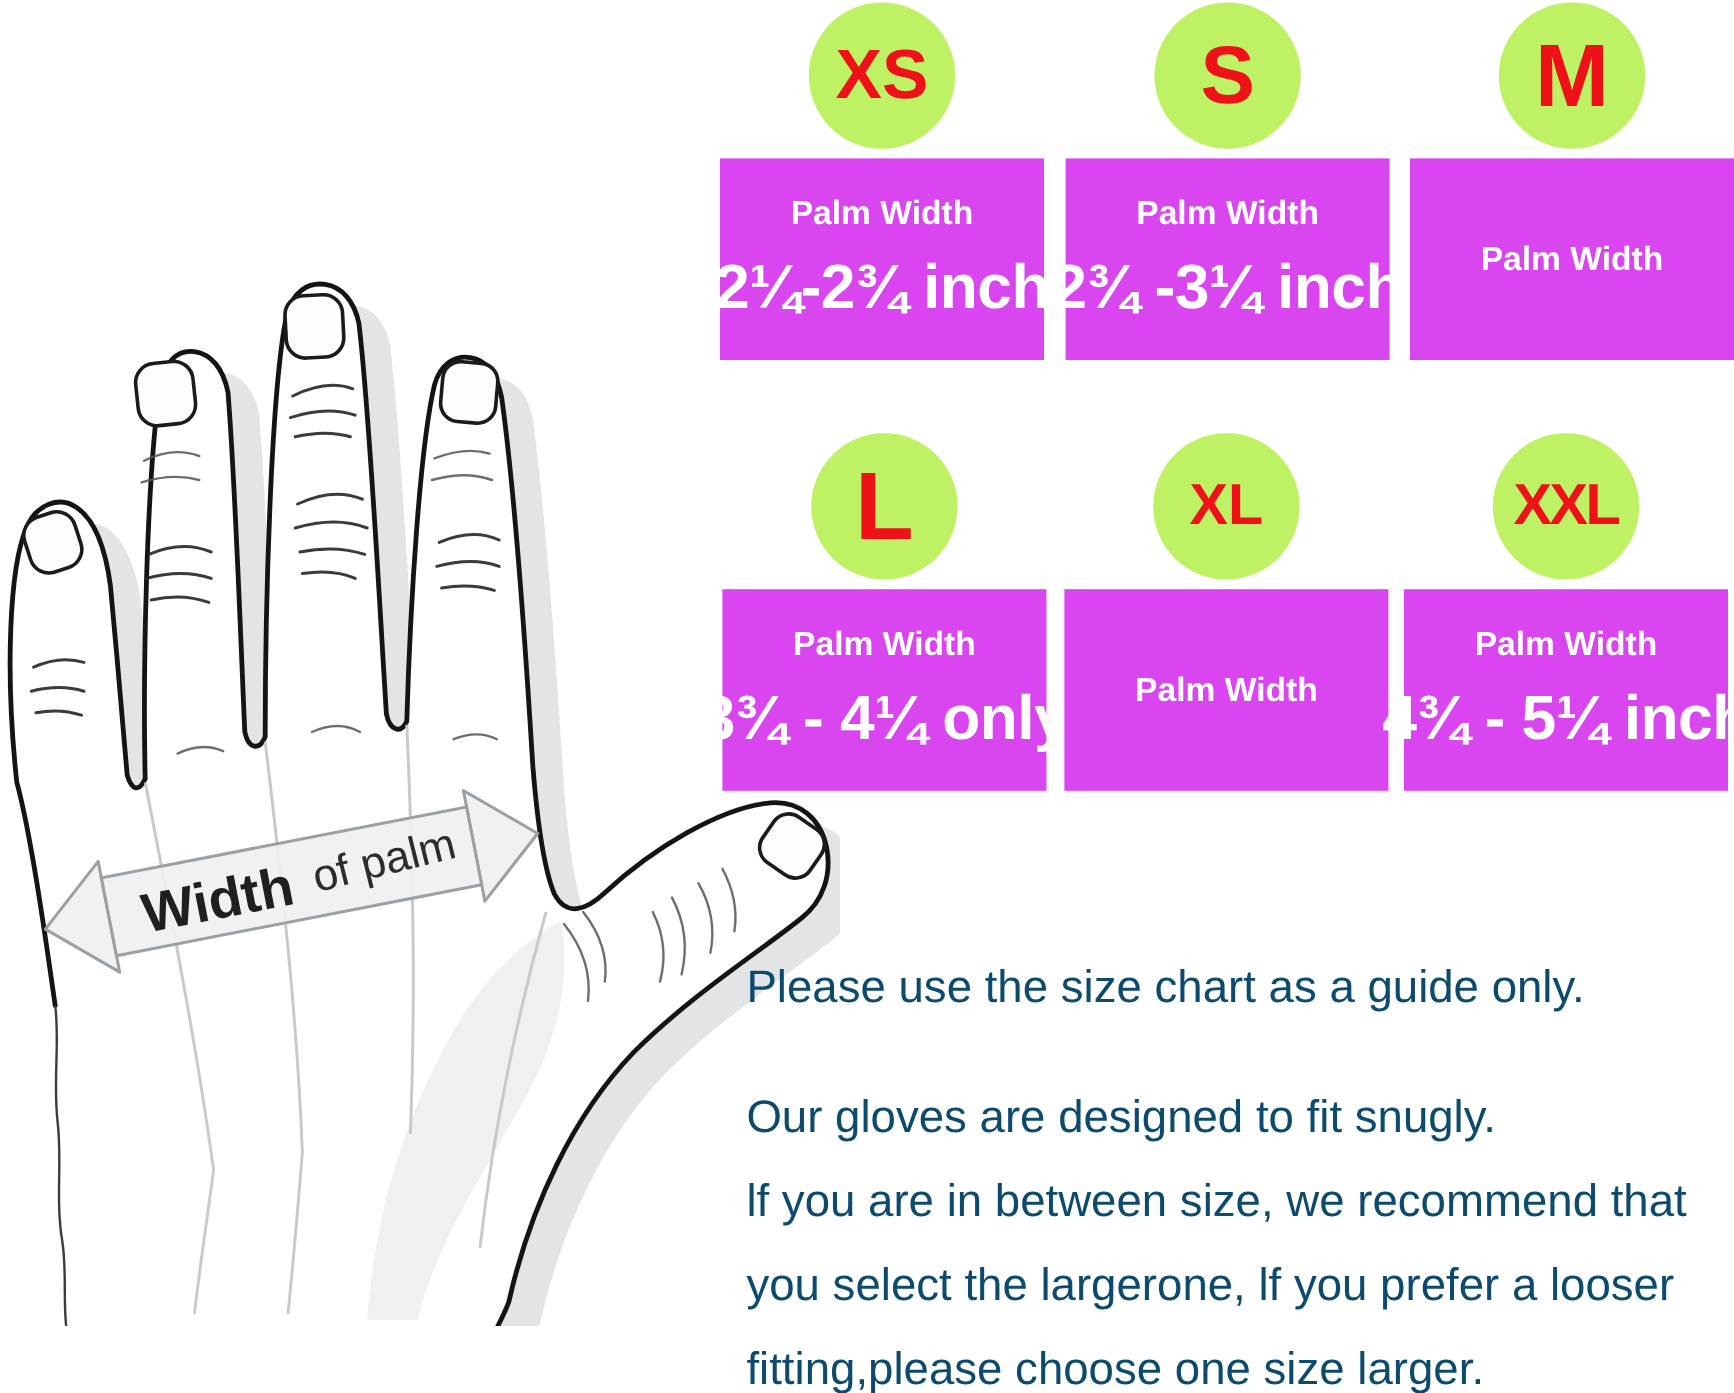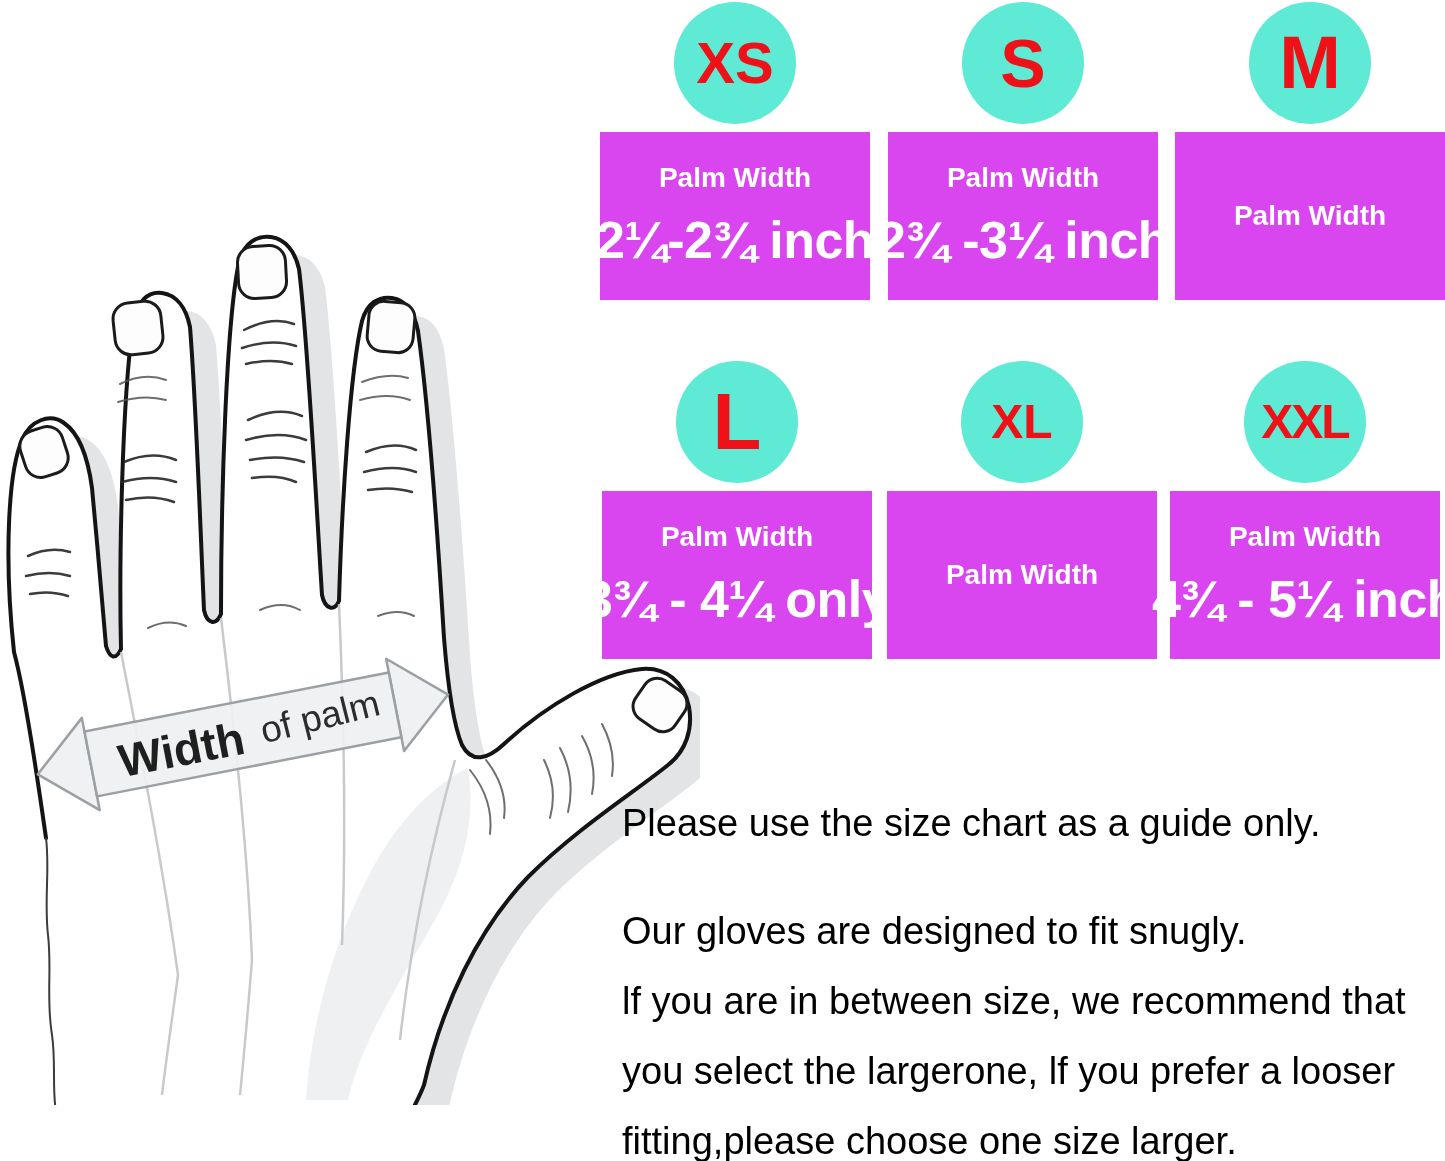--- a/index.html
+++ b/index.html
@@ -6,38 +6,38 @@
   .canvas{
     position:relative;width:1445px;height:1161px;background:#ffffff;overflow:hidden;
     font-family:"Liberation Sans",sans-serif;
   }
   
   .hand-svg{position:absolute;left:0;top:0;z-index:2;pointer-events:none;}
   
   .badge{position:absolute;width:270px;z-index:1;text-align:center;}
   .badge .circle{
     width:122px;height:122px;border-radius:50%;margin:0 auto;
-    background:#5eead4;color:#ee1118;
+    background:#bef264;color:#ee1118;
     display:flex;align-items:center;justify-content:center;
     font-weight:bold;line-height:1;
   }
   .s-xs{font-size:58px;}
   .s-s{font-size:68px;}
   .s-m{font-size:74px;}
   .s-l{font-size:80px;}
   .s-xl{font-size:48px;}
   .s-xxl{font-size:48px;letter-spacing:-2px;text-align:center;}
   .badge .box{
     margin-top:8px;height:168px;background:#d946ef;color:#ffffff;
     display:flex;flex-direction:column;align-items:center;justify-content:center;gap:16px;
   }
   .palm-label{font-size:28px;font-weight:bold;}
   .range{font-size:52px;font-weight:bold;letter-spacing:-0.5px;white-space:nowrap;}
   
-  .note{position:absolute;left:622px;color:#000000;font-size:38px;z-index:3;white-space:nowrap;}
+  .note{position:absolute;left:622px;color:#0c4a6e;font-size:38px;z-index:3;white-space:nowrap;}
   .note-guide{top:802px;}
   .note-fit{top:896px;line-height:70px;}
 </style>
 </head>
 <body>
 
 <div class="canvas">
 
   <svg class="hand-svg" width="700" height="1161" viewBox="0 0 700 1161">
     <defs>

